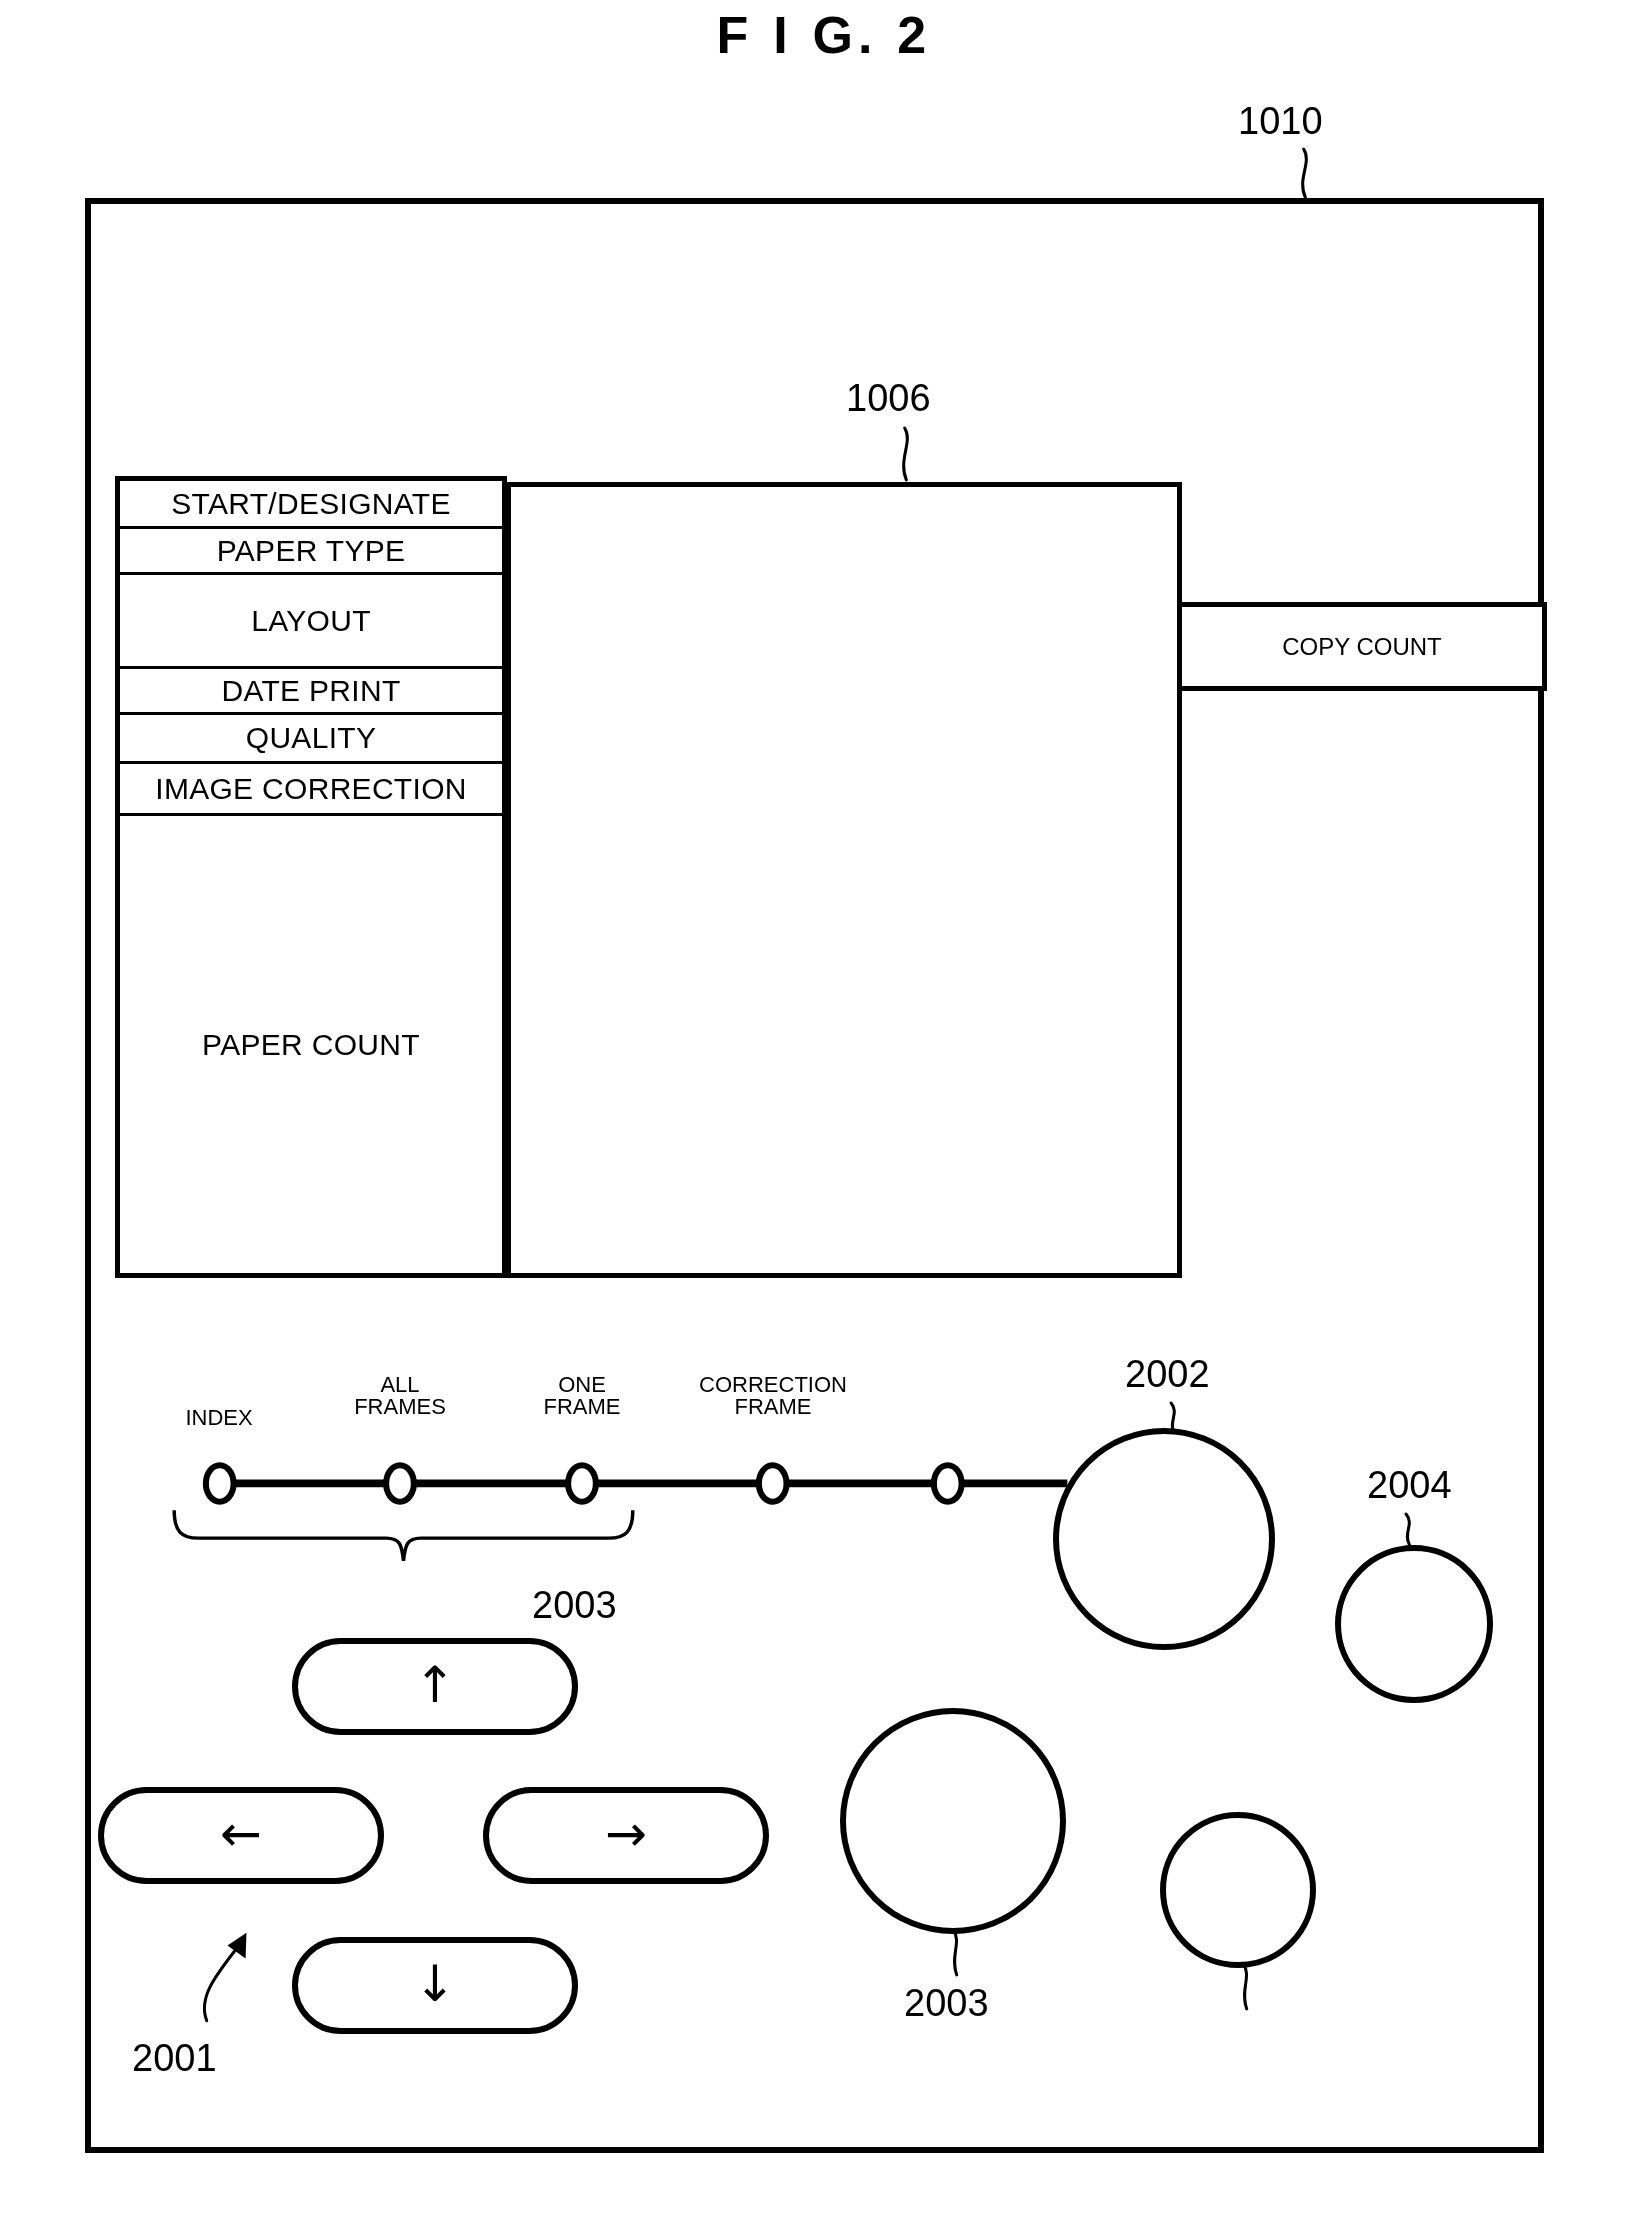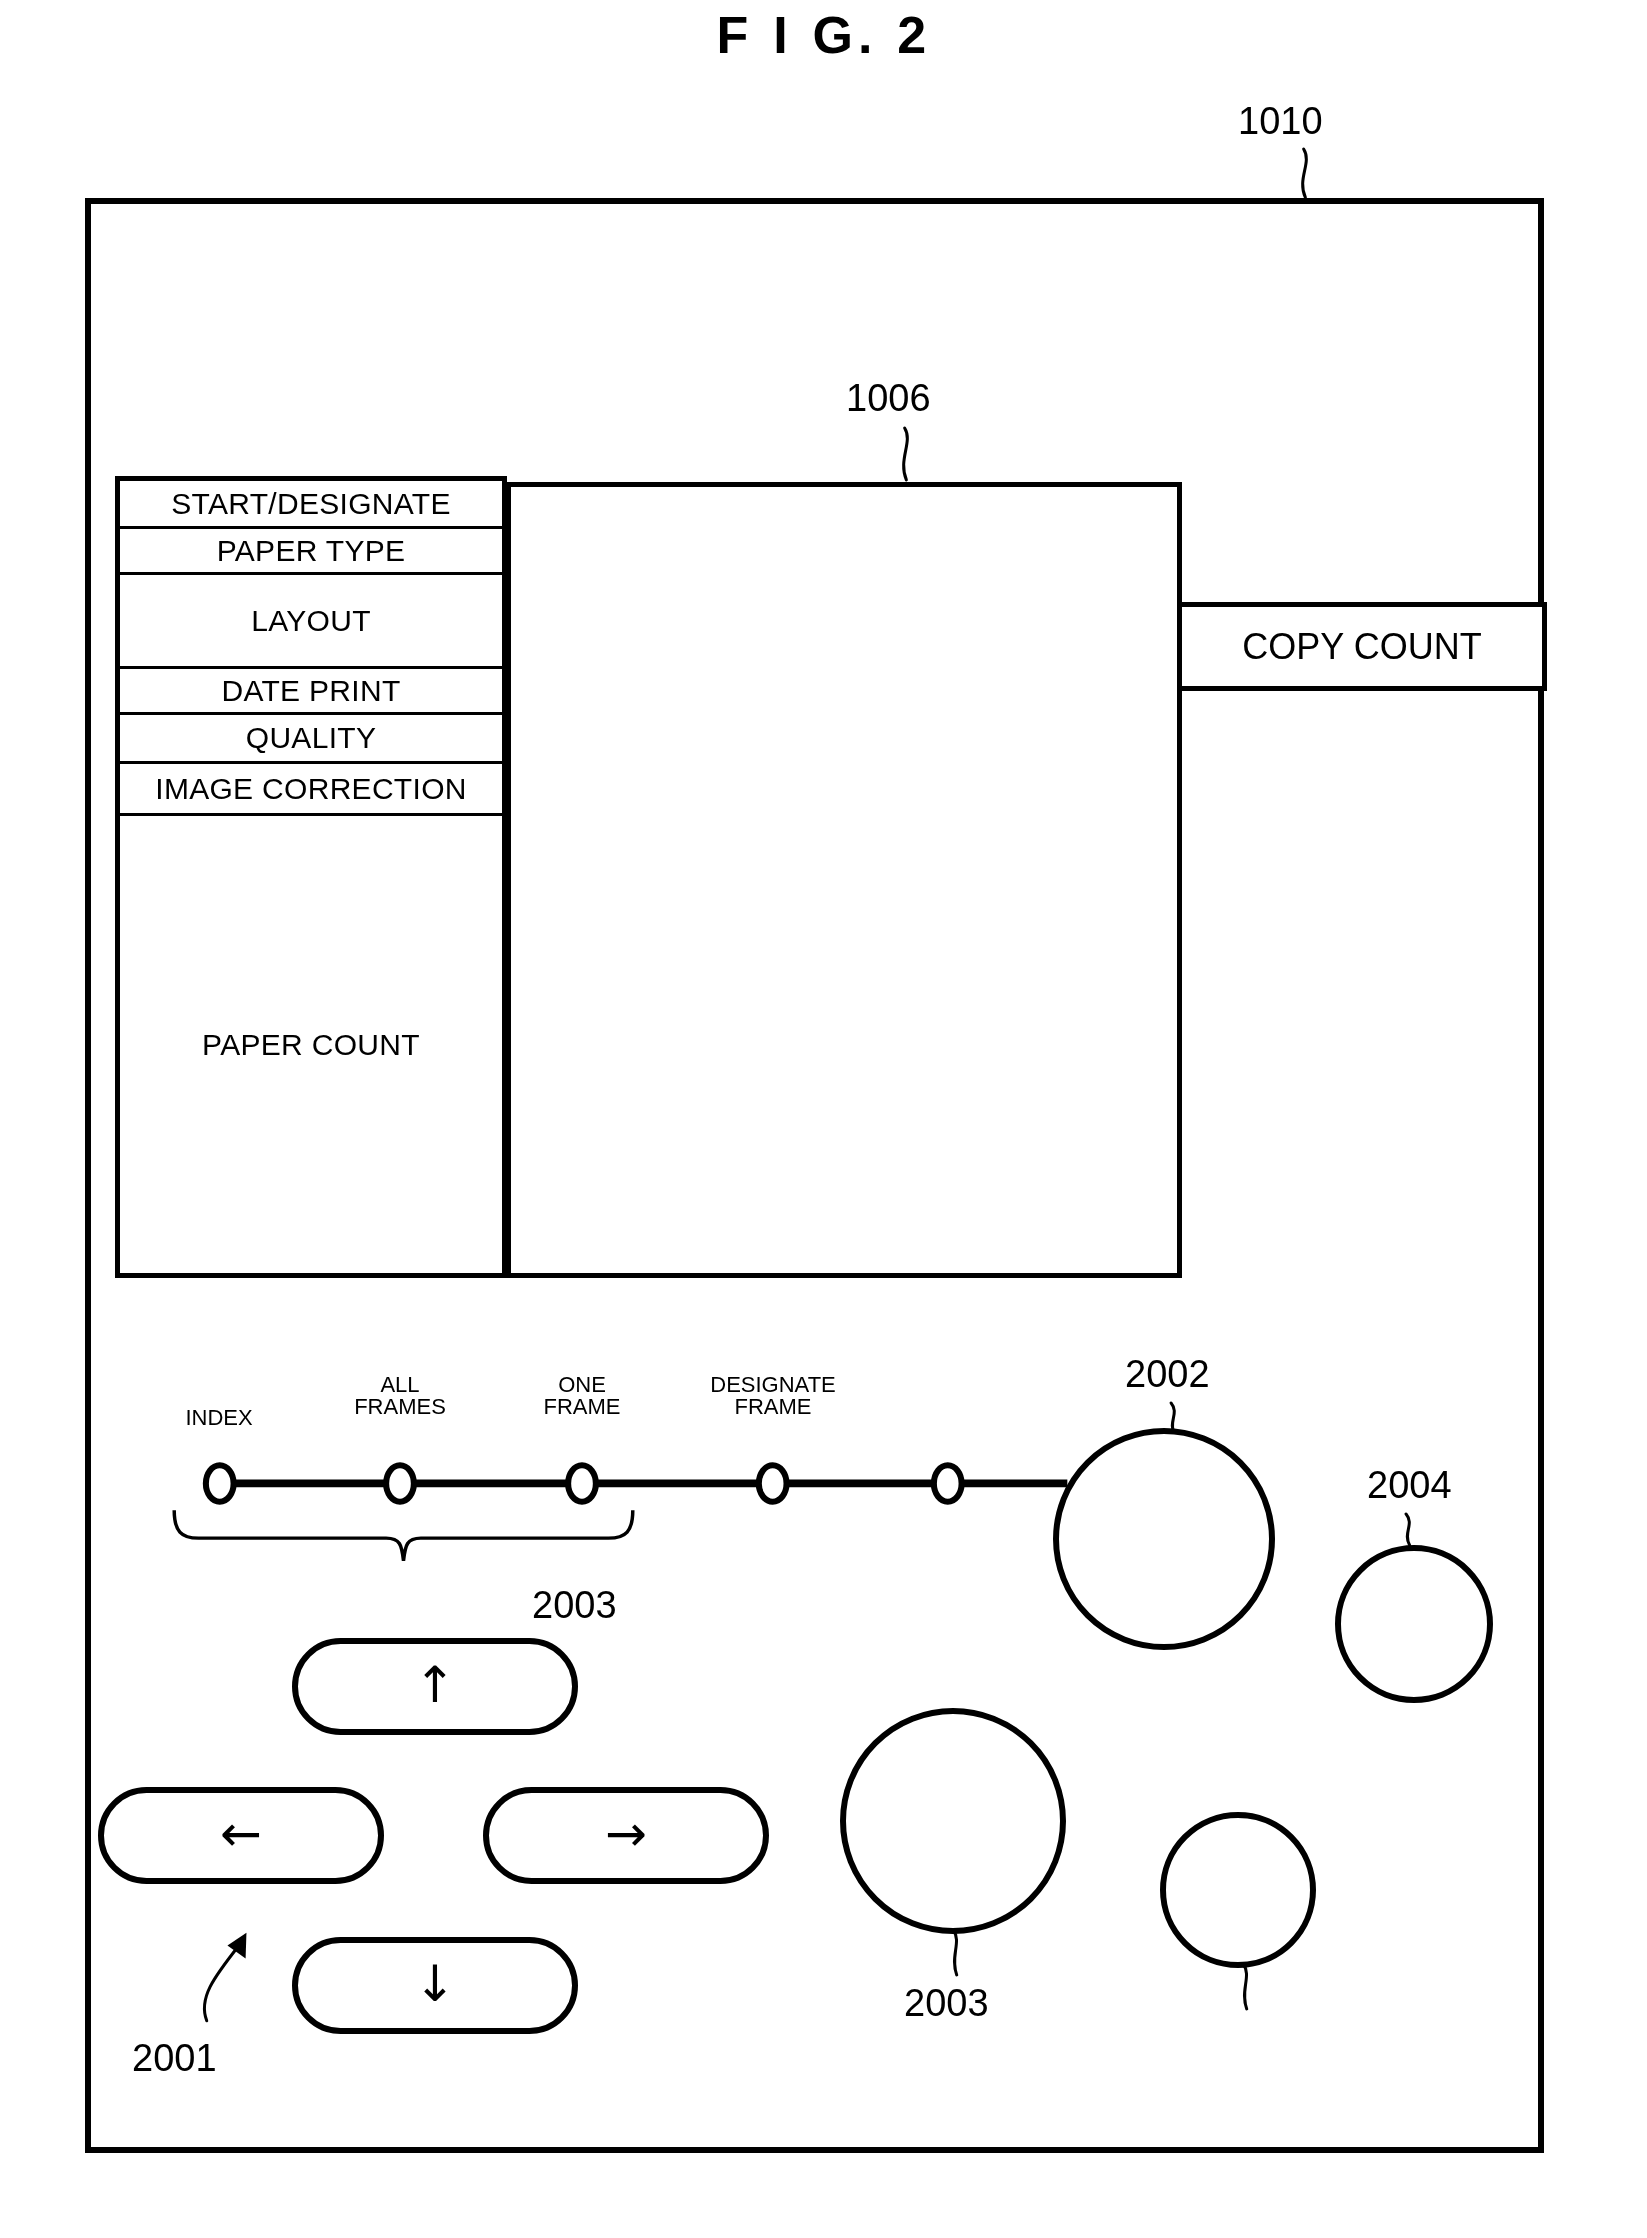--- a/index.html
+++ b/index.html
@@ -91,21 +91,21 @@
     left: 1177px;
     top: 602px;
     width: 370px;
     height: 89px;
     border: 5.2px solid #000;
     box-sizing: border-box;
     background: #fff;
     display: flex;
     align-items: center;
     justify-content: center;
-    font-size: 36px;
+    font-size: 24px;
     white-space: nowrap;
     z-index: 5;
     text-align: right;
   }
 
   
   .ref-num {
     position: absolute;
     font-size: 38px;
     white-space: nowrap;
@@ -253,21 +253,21 @@
     </div>
     <div class="mode-label" style="left:226px; top:24px;">
       <div>ALL</div>
       <div>FRAMES</div>
     </div>
     <div class="mode-label" style="left:408px; top:24px;">
       <div>ONE</div>
       <div>FRAME</div>
     </div>
     <div class="mode-label" style="left:599px; top:24px;">
-      <div>DESIGNATE</div>
+      <div>CORRECTION</div>
       <div>FRAME</div>
     </div>
 
     <svg id="selector-track-svg" width="920" height="156" viewBox="0 0 1060 180">
       <line x1="52" y1="154" x2="1030" y2="154"></line>
       <ellipse cx="52" cy="154" rx="16" ry="21"></ellipse>
       <ellipse cx="260" cy="154" rx="16" ry="21"></ellipse>
       <ellipse cx="470" cy="154" rx="16" ry="21"></ellipse>
       <ellipse cx="690" cy="154" rx="16" ry="21"></ellipse>
       <ellipse cx="892" cy="154" rx="16" ry="21"></ellipse>

